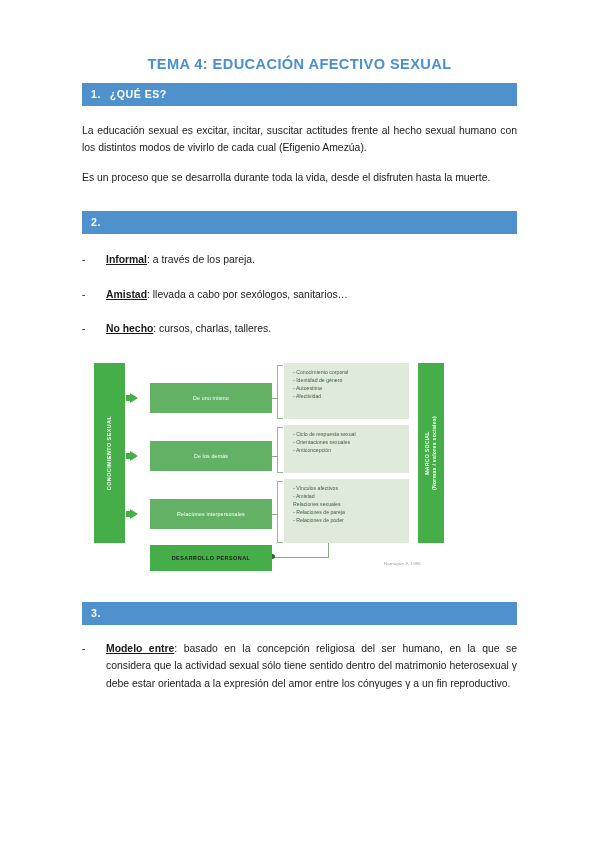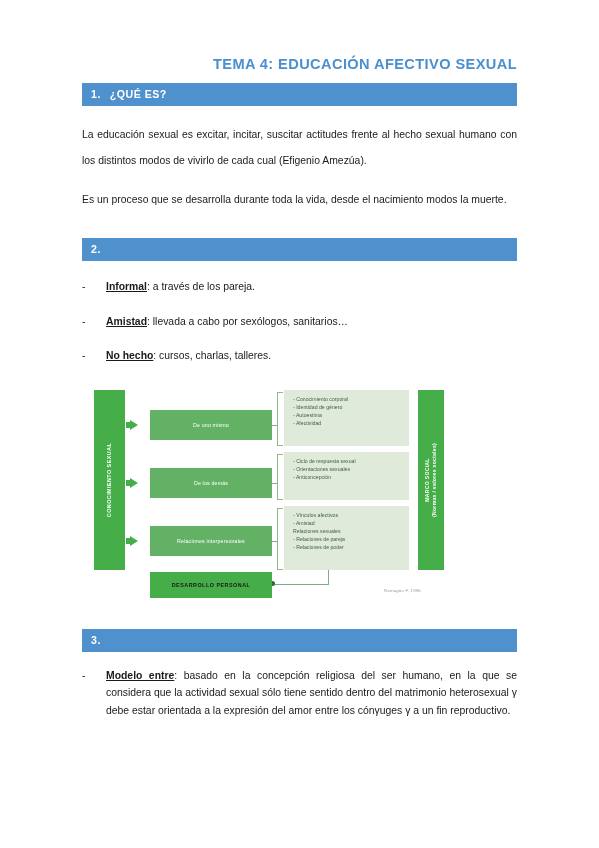--- a/index.html
+++ b/index.html
@@ -9,42 +9,42 @@
     color:#1a1a1a;
     -webkit-font-smoothing:antialiased;
   }
   .page{
     position:relative;
     width:599px;height:848px;
     box-sizing:border-box;
     padding:56px 82px 0 82px;
   }
   .doc-title{
-    text-align:right;
+    text-align:center;
     color:#4a8fd0;
     font-size:14.6px;
     font-weight:bold;
     letter-spacing:.4px;
     margin:0 0 11px 0;
   }
   .section-bar{
     background:#4f91cd;
     color:#ffffff;
     font-size:10.6px;
     font-weight:bold;
     letter-spacing:.5px;
     padding:5px 9px 6px 9px;
     box-sizing:border-box;
     display:flex;
     align-items:center;
   }
   .section-bar .num{margin-right:9px;}
   .para{
     font-size:10.4px;
-    line-height:26px;
+    line-height:17px;
     text-align:justify;
     margin:13px 0 0 0;
     color:#1a1a1a;
   }
   .para.first{margin-top:16px;}
   .bullets{margin:0;padding:0;list-style:none;}
   .bullet{
     display:flex;
     font-size:10.4px;
     line-height:17.5px;
@@ -158,21 +158,21 @@
 <div class="page">
 
   <h1 class="doc-title">TEMA 4:  EDUCACIÓN AFECTIVO SEXUAL</h1>
 
   <div class="section-bar">
     <span class="num">1.</span>
     <span>¿QUÉ ES?</span>
   </div>
 
   <p class="para first">La educación sexual es excitar, incitar, suscitar actitudes frente al hecho sexual humano con los distintos modos de vivirlo de cada cual (Efigenio Amezúa).</p>
-  <p class="para">Es un proceso que se desarrolla durante toda la vida, desde el nacimiento modos la muerte.</p>
+  <p class="para">Es un proceso que se desarrolla durante toda la vida, desde el disfruten hasta la muerte.</p>
 
   <div class="section-bar" style="margin-top:25px;">
     <span class="num">2.</span>
   </div>
 
   <ul class="bullets">
     <li class="bullet">
       <span class="dash">-</span>
       <span class="btxt"><span class="bold">Informal</span><span>: a través de los pareja.</span></span>
     </li>

